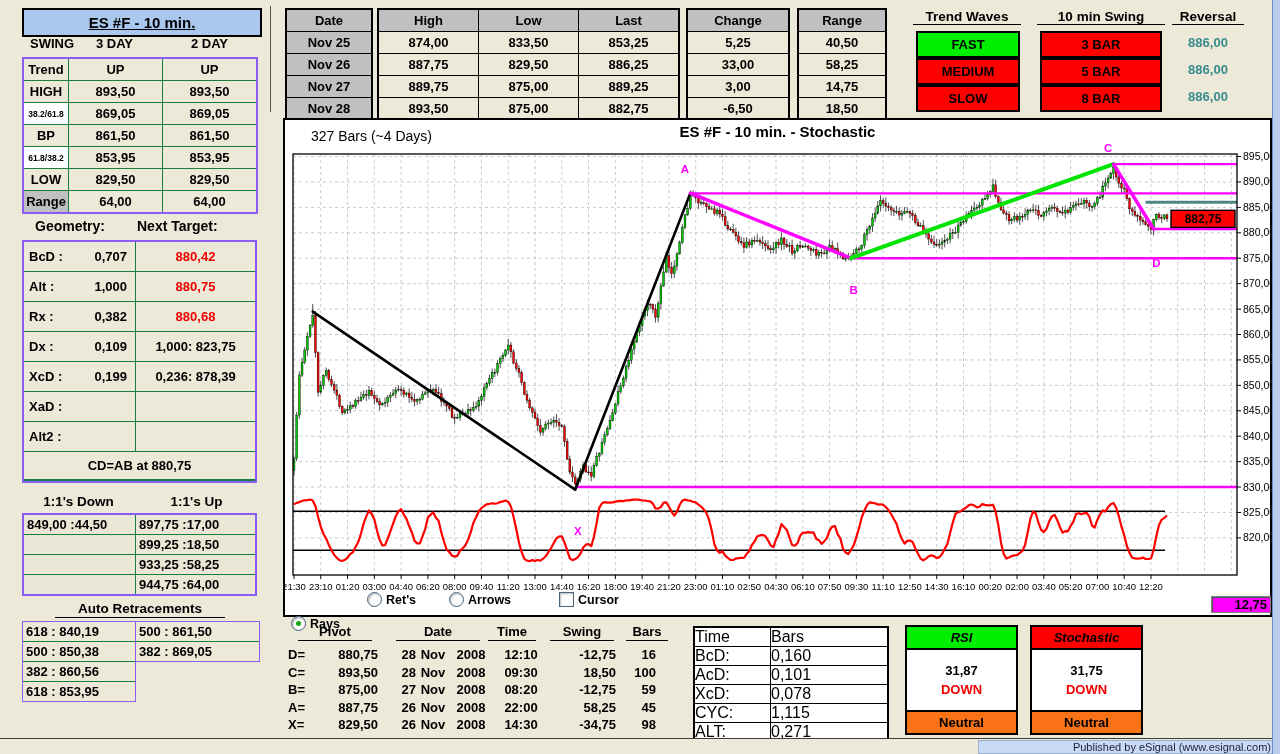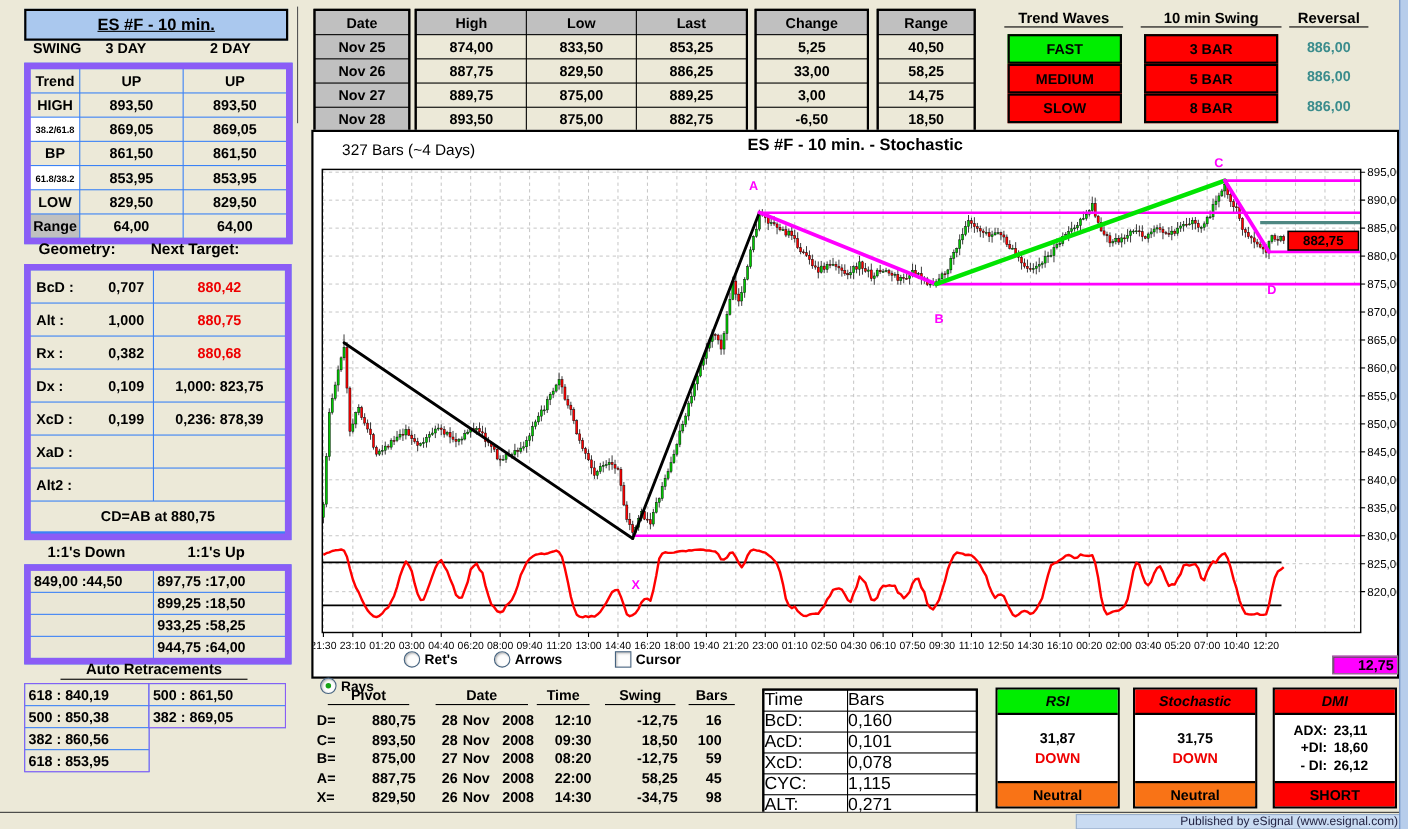--- a/index.html
+++ b/index.html
@@ -11,21 +11,21 @@
   .ul{border-bottom:1px solid #000;padding-bottom:1px;}
   
   .bg-green{background:#00ee00;}
   .bg-red{background:#ff0000;}
   .bg-yellow{background:#ffff00;}
   .bg-cyan{background:#00ffff;}
   .bg-gray{background:#f97316;}
   .bg-white{background:#ffffff;}
   .red-text{color:#ee0000;}
   
-  .blackgrid{background:#3b82f6;border:6px solid #8b5cf6;display:grid;gap:1px;text-align:center;}
+  .blackgrid{background:#15803d;border:2px solid #8b5cf6;display:grid;gap:1px;text-align:center;}
   .blackgrid .cell{display:flex;align-items:center;justify-content:center;
       font-weight:bold;font-size:13px;background:#ece9d8;}
   
   #sb-title{left:22px;top:8px;width:236px;height:25px;background:#aac8ee;border:2px solid #000;
       display:flex;align-items:center;justify-content:center;font-size:15px;font-weight:bold;
       text-decoration:underline;}
   #swing-hdr{left:22px;top:36px;width:236px;height:18px;font-size:13px;font-weight:bold;}
   #swing-grid{left:22px;top:57px;width:232px;grid-template-columns:44px 93px 93px;grid-auto-rows:21px;}
   #swing-grid .lbl{font-size:13px;}
   #swing-grid .ls-small{font-size:8.5px;background:#fff;}
@@ -1174,36 +1174,18 @@
     <div class="ind-ftr bg-gray">Neutral</div>
   </div>
   <div class="ind-panel" style="left:1030px;">
     <div class="ind-hdr bg-red">Stochastic</div>
     <div class="ind-body">
       <span>31,75</span>
       <span class="red-text">DOWN</span>
     </div>
     <div class="ind-ftr bg-gray">Neutral</div>
   </div>
-  <div class="ind-panel" style="left:1157px;">
-    <div class="ind-hdr bg-red">DMI</div>
-    <div class="ind-body" style="gap:2px;">
-      <div class="dmi-line">
-          <span class="dl">ADX:</span>
-          <span class="dv">23,11</span>
-        </div>
-      <div class="dmi-line">
-          <span class="dl">+DI:</span>
-          <span class="dv">18,60</span>
-        </div>
-      <div class="dmi-line">
-          <span class="dl">- DI:</span>
-          <span class="dv">26,12</span>
-        </div>
-    </div>
-    <div class="ind-ftr bg-red">SHORT</div>
-  </div>
 
   <div id="status" class="abs">
     <div id="status-right">Published by eSignal (www.esignal.com)</div>
   </div>
   <div id="win-strip" class="abs"></div>
 </div>
 
 </body></html>

